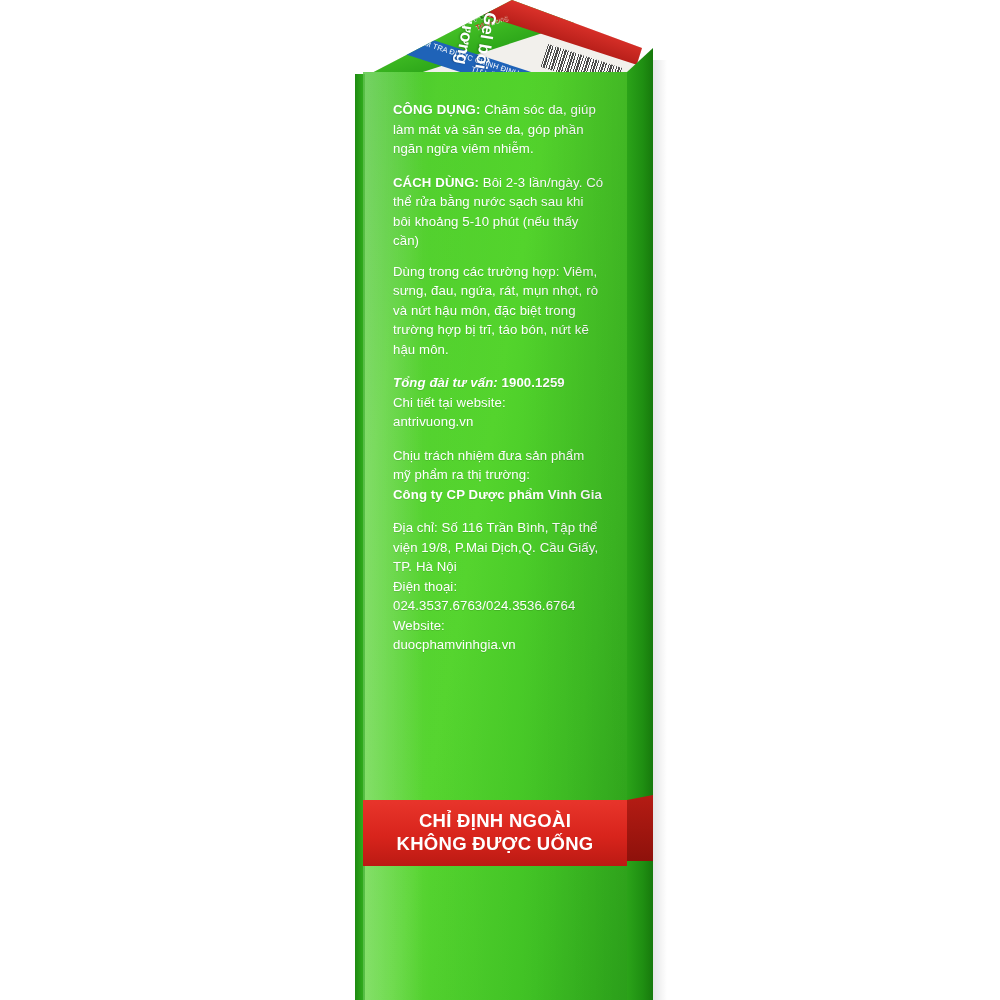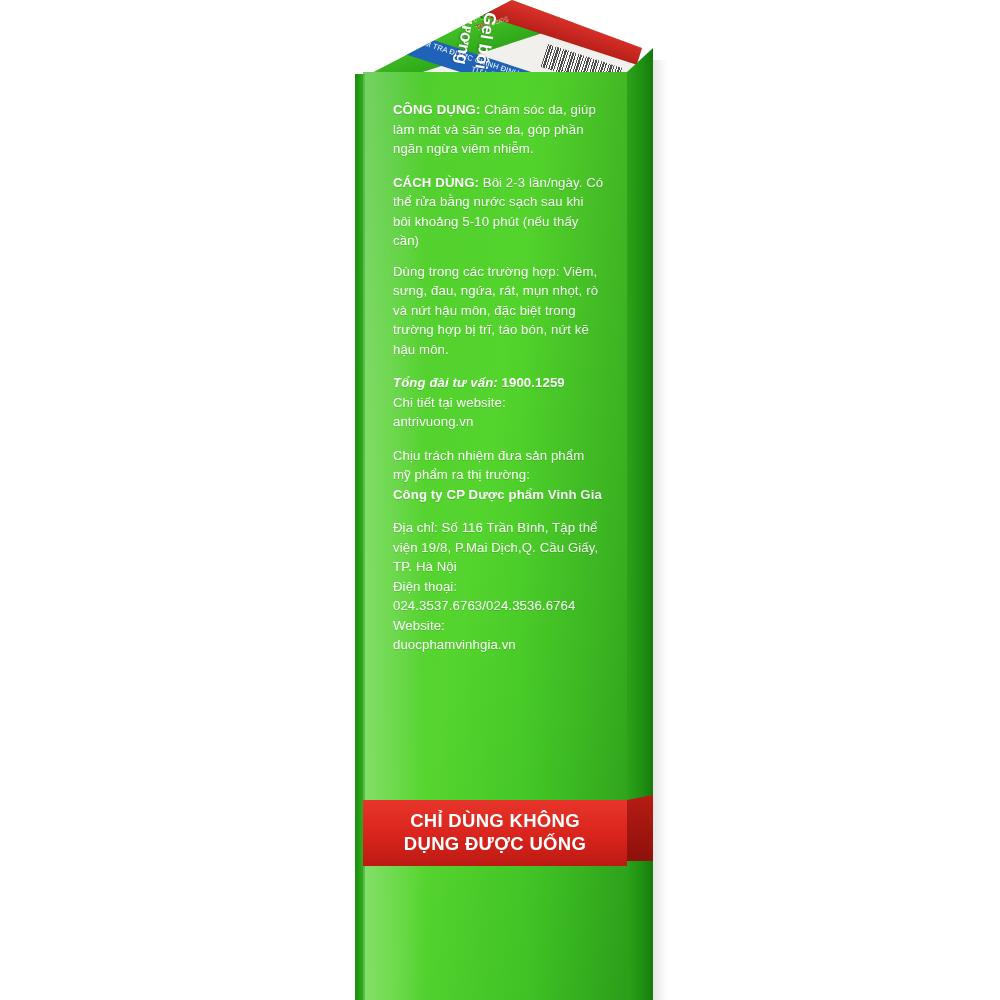--- a/index.html
+++ b/index.html
@@ -291,18 +291,18 @@
       <p>duocphamvinhgia.vn</p>
 
     </div>
   </div>
 
   <div class="box-left-edge"></div>
   <div class="gloss"></div>
   <div class="shadow-right"></div>
 
   <div class="warning-band">
-    <div>CHỈ DÙNG KHÔNG</div>
-    <div>DỤNG ĐƯỢC UỐNG</div>
+    <div>CHỈ ĐỊNH NGOÀI</div>
+    <div>KHÔNG ĐƯỢC UỐNG</div>
     <div class="edge"></div>
   </div>
 
 </div>
 
 </body></html>

